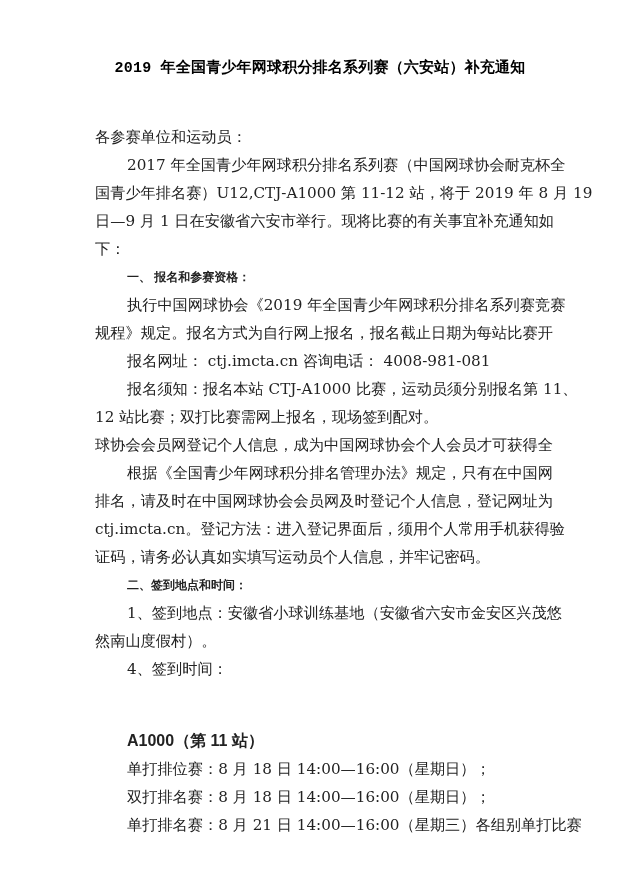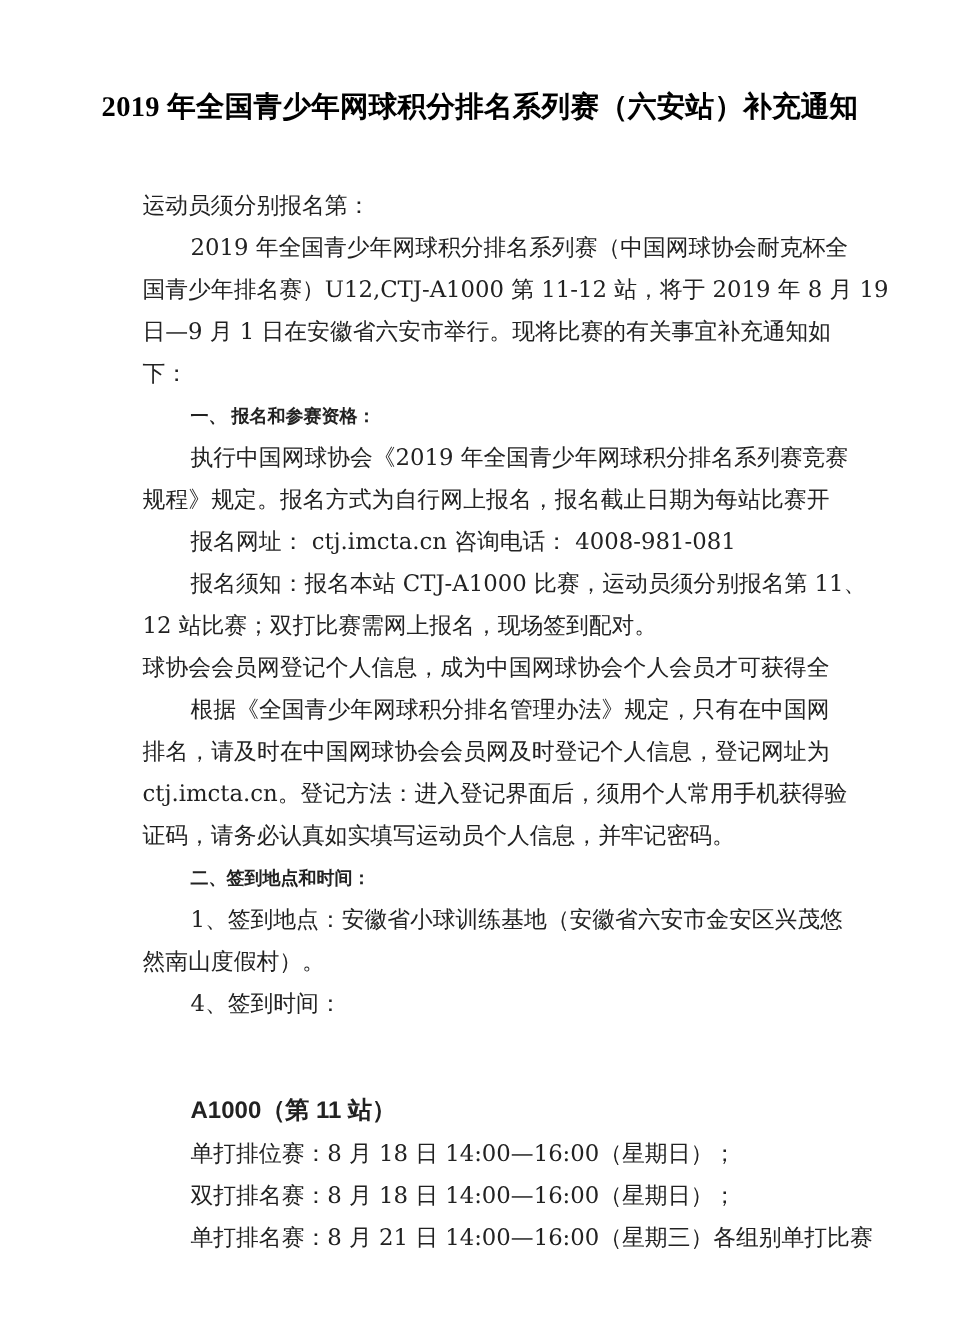--- a/index.html
+++ b/index.html
@@ -18,23 +18,23 @@
     position: absolute;
     left: 0; top: 0;
     width: 640px; height: 896px;
     background: #ffffff;
   }
   .title {
     position: absolute;
     left: 0; right: 0;
     top: 58px;
     text-align: center;
-    font-family: Liberation Serif, serif;
+    font-family: Liberation Mono, monospace;
     font-weight: bold;
-    font-size: 19px;
+    font-size: 15px;
     letter-spacing: 0.2px;
     color: #000;
     white-space: nowrap;
   }
   .body {
     position: absolute;
     left: 95px;
     top: 123px;
     width: 458px;
     font-family: "DejaVu Serif", "Liberation Serif", serif;
@@ -65,22 +65,22 @@
     margin-top: 44px;
   }
 </style>
 </head>
 <body>
 
 <div class="page">
   <div class="title">2019 年全国青少年网球积分排名系列赛（六安站）补充通知</div>
 
   <div class="body">
-    <span class="line">运动员须分别报名第：</span>
-    <span class="line indent justify">2019 年全国青少年网球积分排名系列赛（中国网球协会耐克杯全</span>
+    <span class="line">各参赛单位和运动员：</span>
+    <span class="line indent justify">2017 年全国青少年网球积分排名系列赛（中国网球协会耐克杯全</span>
     <span class="line justify">国青少年排名赛）U12,CTJ-A1000 第 11-12 站，将于 2019 年 8 月 19</span>
     <span class="line justify">日—9 月 1 日在安徽省六安市举行。现将比赛的有关事宜补充通知如</span>
     <span class="line">下：</span>
     <span class="line indent bold-heading">一、  报名和参赛资格：</span>
     <span class="line indent justify">执行中国网球协会《2019 年全国青少年网球积分排名系列赛竞赛</span>
     <span class="line justify">规程》规定。报名方式为自行网上报名，报名截止日期为每站比赛开</span>
     <span class="line indent">报名网址：  ctj.imcta.cn  咨询电话：  4008-981-081</span>
     <span class="line indent justify">报名须知：报名本站 CTJ-A1000 比赛，运动员须分别报名第 11、</span>
     <span class="line">12 站比赛；双打比赛需网上报名，现场签到配对。</span>
     <span class="line justify">球协会会员网登记个人信息，成为中国网球协会个人会员才可获得全</span>

